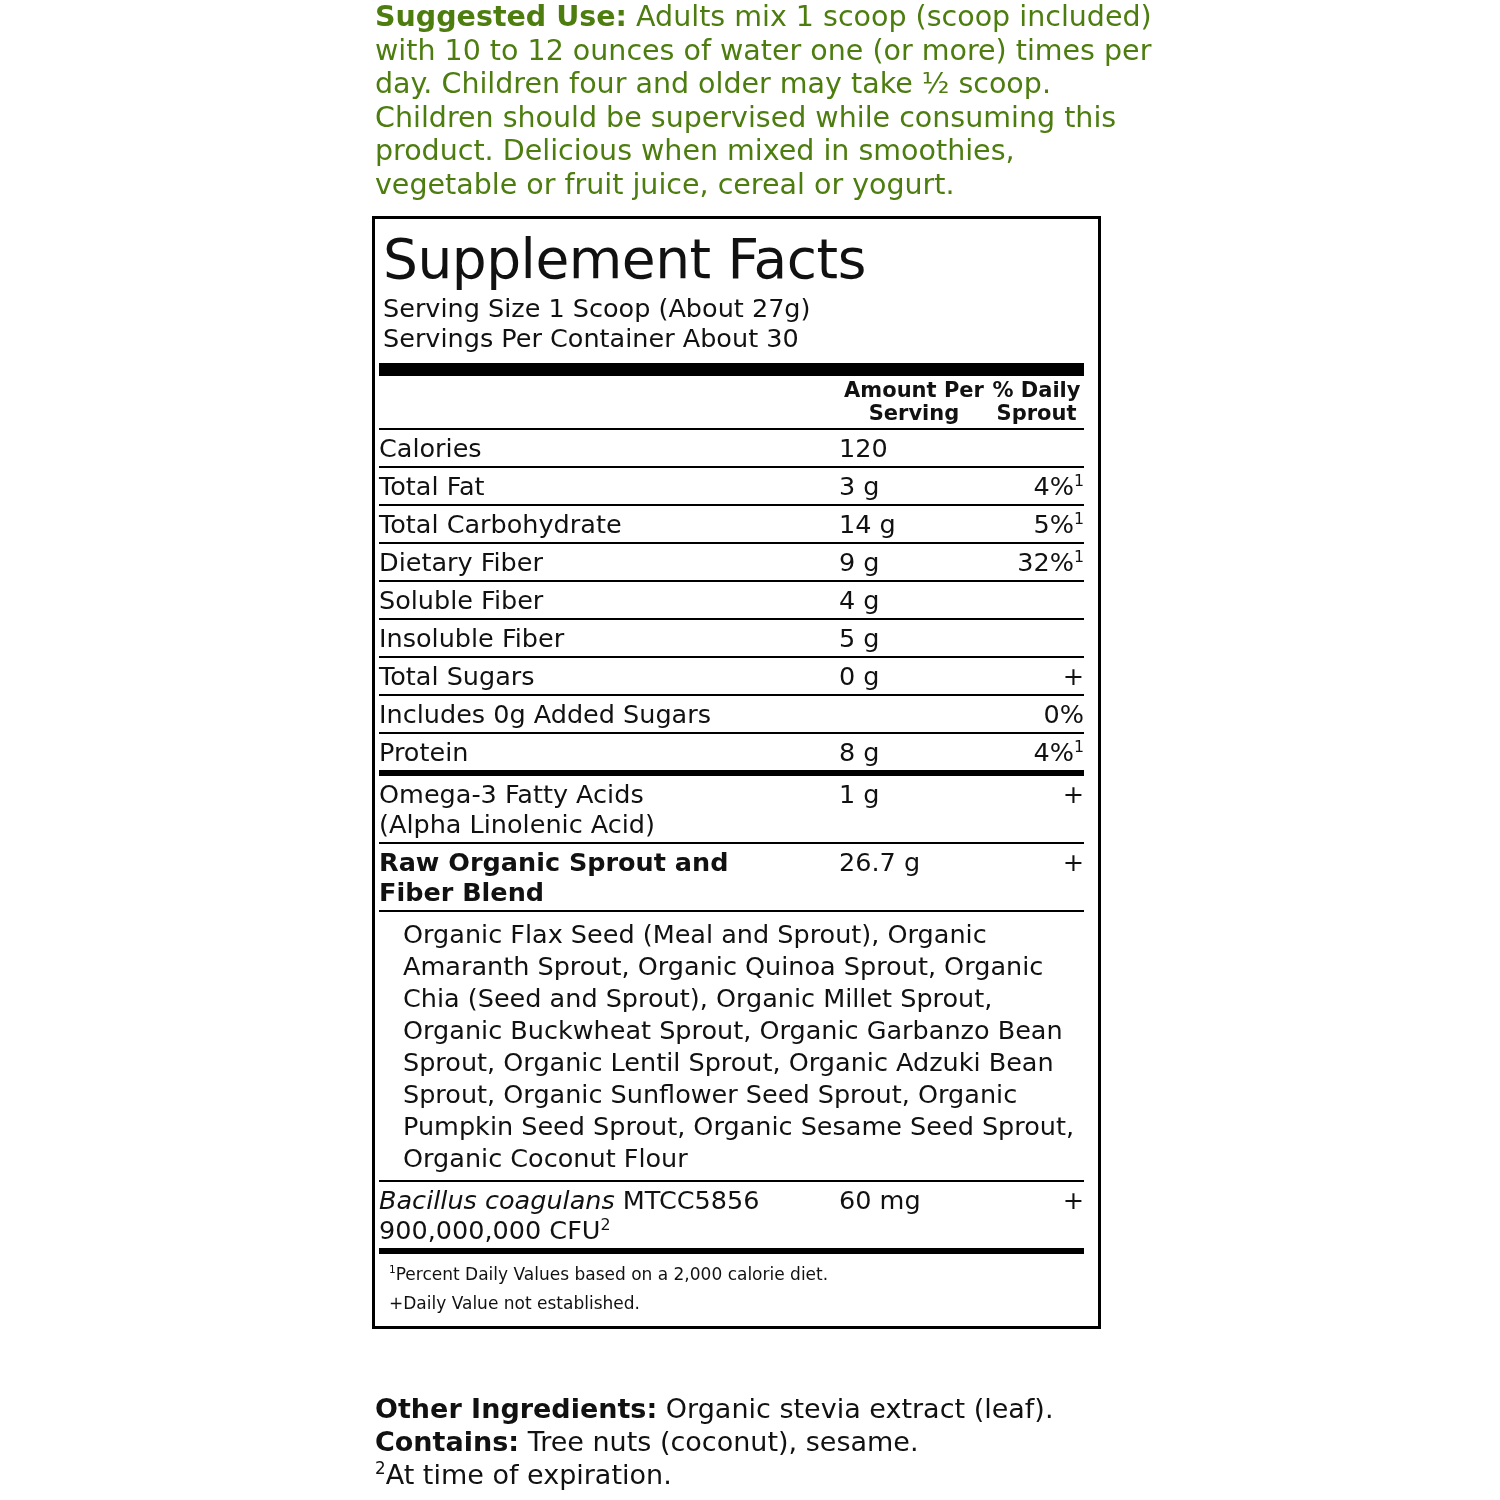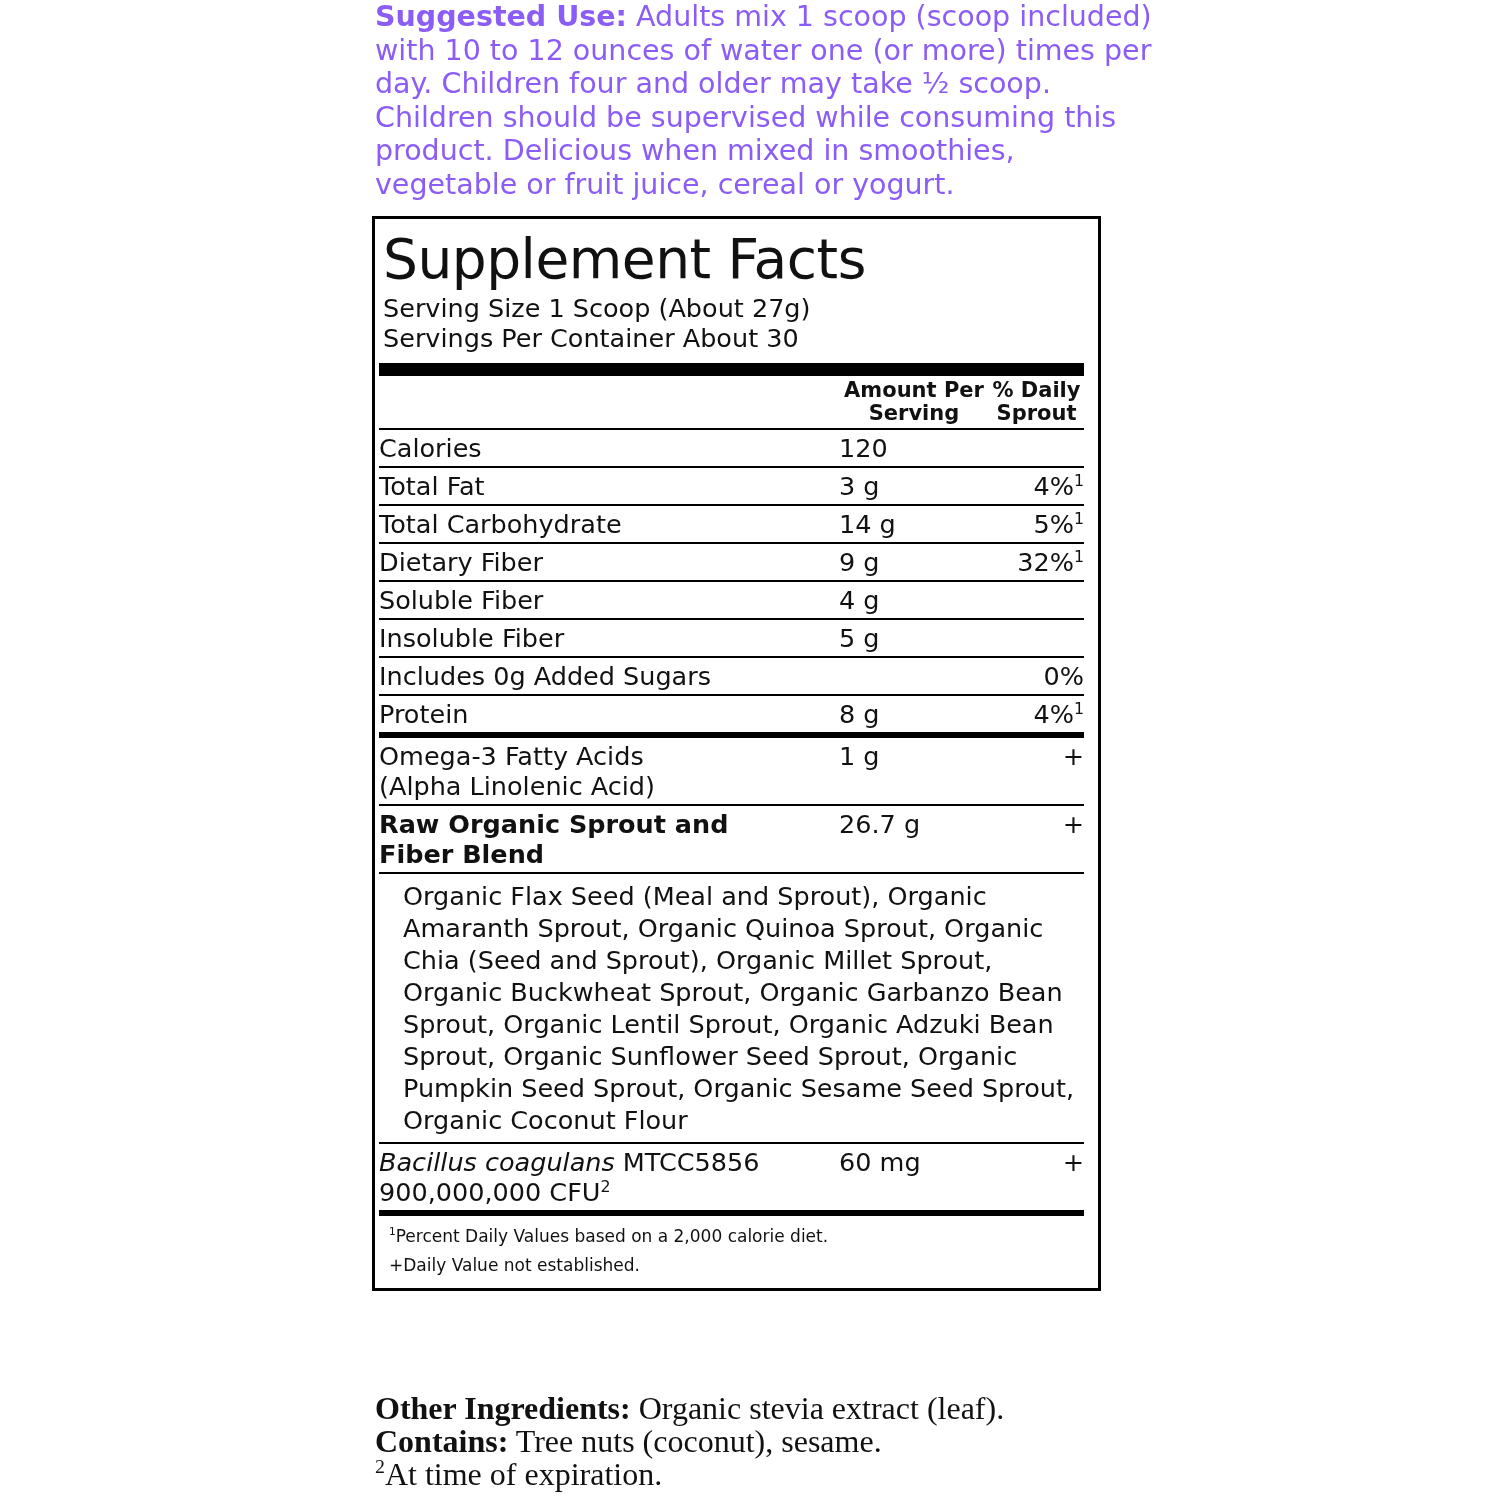--- a/index.html
+++ b/index.html
@@ -22,21 +22,21 @@
   }
 
   
   .suggested-use {
     position: absolute;
     left: 375px;
     top: 0px;
     width: 790px;
     font-size: 28.5px;
     line-height: 33.5px;
-    color: #8b5cf6;
+    color: #4d7c0f;
   }
   .suggested-use .label {
     font-weight: bold;
   }
 
   
   .sf-panel {
     position: absolute;
     left: 372px;
     top: 216px;
@@ -116,23 +116,22 @@
     line-height: 29px;
     padding: 6px 0 0 10px;
   }
 
   
   .bottom {
     position: absolute;
     left: 375px;
     top: 1392px;
     width: 800px;
-    font-size: 32px;
+    font-size: 27px;
     line-height: 33px;
-    font-family: Liberation Serif, serif;
   }
   .bottom .label { font-weight: bold; }
   .bottom .line { white-space: nowrap; }
 </style>
 </head>
 <body>
 
 <div class="page">
 
   <div class="suggested-use">
@@ -191,20 +190,25 @@
           <td class="col-amt">4 g</td>
           <td class="col-dv"></td>
         </tr>
 
         <tr class="bb">
           <td class="col-name indent2">Insoluble Fiber</td>
           <td class="col-amt">5 g</td>
           <td class="col-dv"></td>
         </tr>
 
+        <tr class="bb">
+          <td class="col-name indent1">Total Sugars</td>
+          <td class="col-amt">0 g</td>
+          <td class="col-dv">+</td>
+        </tr>
 
         <tr class="bb">
           <td class="col-name indent2">Includes 0g Added Sugars</td>
           <td class="col-amt"></td>
           <td class="col-dv">0%</td>
         </tr>
 
         <tr>
           <td class="col-name">Protein</td>
           <td class="col-amt">8 g</td>

